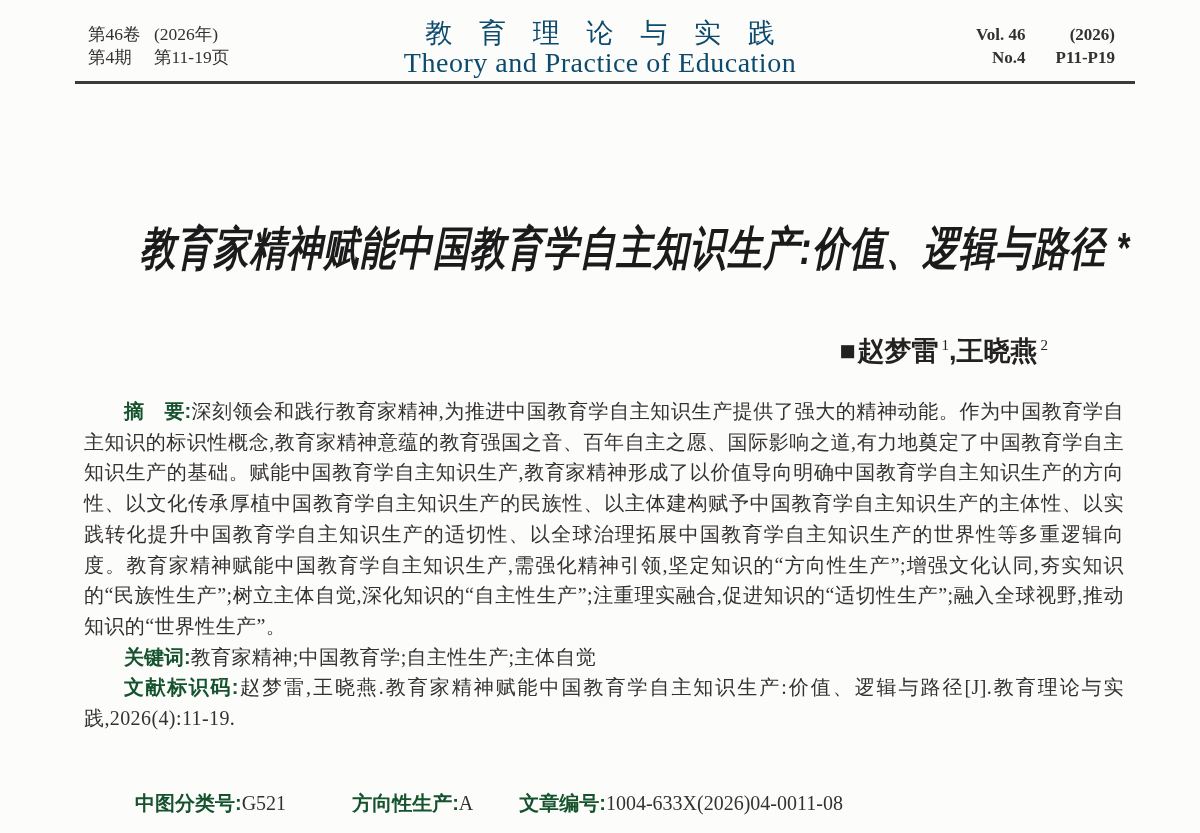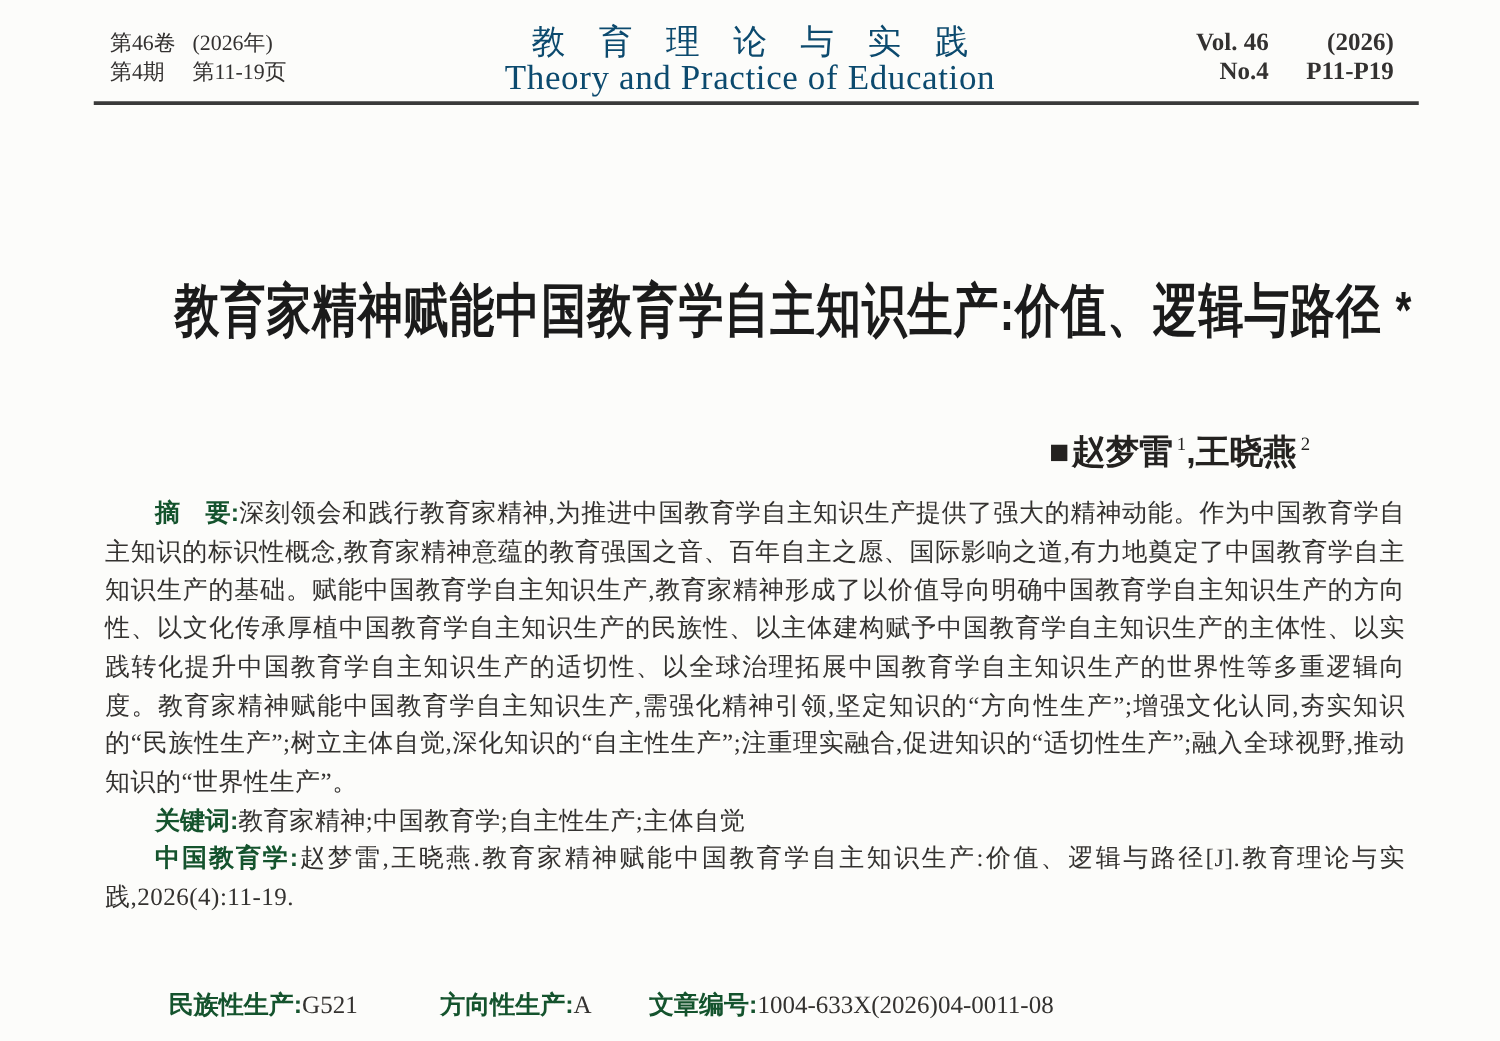--- a/index.html
+++ b/index.html
@@ -27,43 +27,43 @@
     font-size:27px;letter-spacing:10px;line-height:30px;
     margin-left:10px; 
   }
   .hdr-center .en{
     font-size:28px;letter-spacing:0.5px;line-height:28px;margin-top:1px;
   }
   .hdr-right{
     position:absolute;right:85px;top:24px;
     display:grid;grid-template-columns:auto auto;
     column-gap:30px;row-gap:2px;justify-items:end;
-    font-size:20px;line-height:21px;color:#333130;
+    font-size:17px;line-height:21px;color:#333130;
     font-weight:bold;
   }
   .hdr-rule{
     position:absolute;left:75px;right:65px;top:81px;height:3px;
     background:#3a3a3a;
   }
 
   
   .title-wrap{
     position:absolute;left:0;right:0;top:218px;
-    text-align:center;white-space:nowrap;
+    text-align:center;white-space:nowrap;font-style:italic;
   }
   .title-inner{
     display:inline-block;
     transform:scaleX(0.78);transform-origin:50% 50%;
     font-family:"Liberation Sans","DejaVu Sans",sans-serif;
     font-weight:bold;font-size:46px;letter-spacing:1px;
     color:#1b1b1b;
   }
   .title-star{margin-left:14px;font-size:42px;vertical-align:2px;}
   .authors{
-    position:absolute;right:152px;top:343px;
+    position:absolute;right:152px;top:333px;
     font-family:"Liberation Sans","DejaVu Sans",sans-serif;
     font-weight:bold;font-size:27px;color:#242220;
     white-space:nowrap;
   }
   .authors sup{
     font-family:"Liberation Serif","DejaVu Serif",serif;
     font-weight:normal;font-size:15px;margin-left:3px;
   }
   .author-marker{margin-right:2px;}
 
@@ -119,20 +119,20 @@
     <span class="title-inner"><span>教育家精神赋能中国教育学自主知识生产:价值、逻辑与路径</span><span class="title-star">*</span></span>
   </div>
 
   <div class="authors">
     <span class="author-marker">■</span><span>赵梦雷</span><sup>1</sup><span>,</span><span>王晓燕</span><sup>2</sup>
   </div>
 
   <div class="abstract-block">
     <p><span class="lbl">摘　要:</span><span>深刻领会和践行教育家精神,为推进中国教育学自主知识生产提供了强大的精神动能。作为中国教育学自主知识的标识性概念,教育家精神意蕴的教育强国之音、百年自主之愿、国际影响之道,有力地奠定了中国教育学自主知识生产的基础。赋能中国教育学自主知识生产,教育家精神形成了以价值导向明确中国教育学自主知识生产的方向性、以文化传承厚植中国教育学自主知识生产的民族性、以主体建构赋予中国教育学自主知识生产的主体性、以实践转化提升中国教育学自主知识生产的适切性、以全球治理拓展中国教育学自主知识生产的世界性等多重逻辑向度。教育家精神赋能中国教育学自主知识生产,需强化精神引领,坚定知识的“方向性生产”;增强文化认同,夯实知识的“民族性生产”;树立主体自觉,深化知识的“自主性生产”;注重理实融合,促进知识的“适切性生产”;融入全球视野,推动知识的“世界性生产”。</span></p>
     <p><span class="lbl">关键词:</span><span>教育家精神;中国教育学;自主性生产;主体自觉</span></p>
-    <p><span class="lbl">中国教育学:</span><span>赵梦雷,王晓燕.教育家精神赋能中国教育学自主知识生产:价值、逻辑与路径[J].教育理论与实践,2026(4):11-19.</span></p>
+    <p><span class="lbl">文献标识码:</span><span>赵梦雷,王晓燕.教育家精神赋能中国教育学自主知识生产:价值、逻辑与路径[J].教育理论与实践,2026(4):11-19.</span></p>
   </div>
 
   <div class="meta-line">
-    <span class="meta-item gap1"><span class="lbl">民族性生产:</span><span>G521</span></span><span class="meta-item gap2"><span class="lbl">方向性生产:</span><span>A</span></span><span class="meta-item"><span class="lbl">文章编号:</span><span>1004-633X(2026)04-0011-08</span></span>
+    <span class="meta-item gap1"><span class="lbl">中图分类号:</span><span>G521</span></span><span class="meta-item gap2"><span class="lbl">方向性生产:</span><span>A</span></span><span class="meta-item"><span class="lbl">文章编号:</span><span>1004-633X(2026)04-0011-08</span></span>
   </div>
 
 </div>
 
 </body></html>

